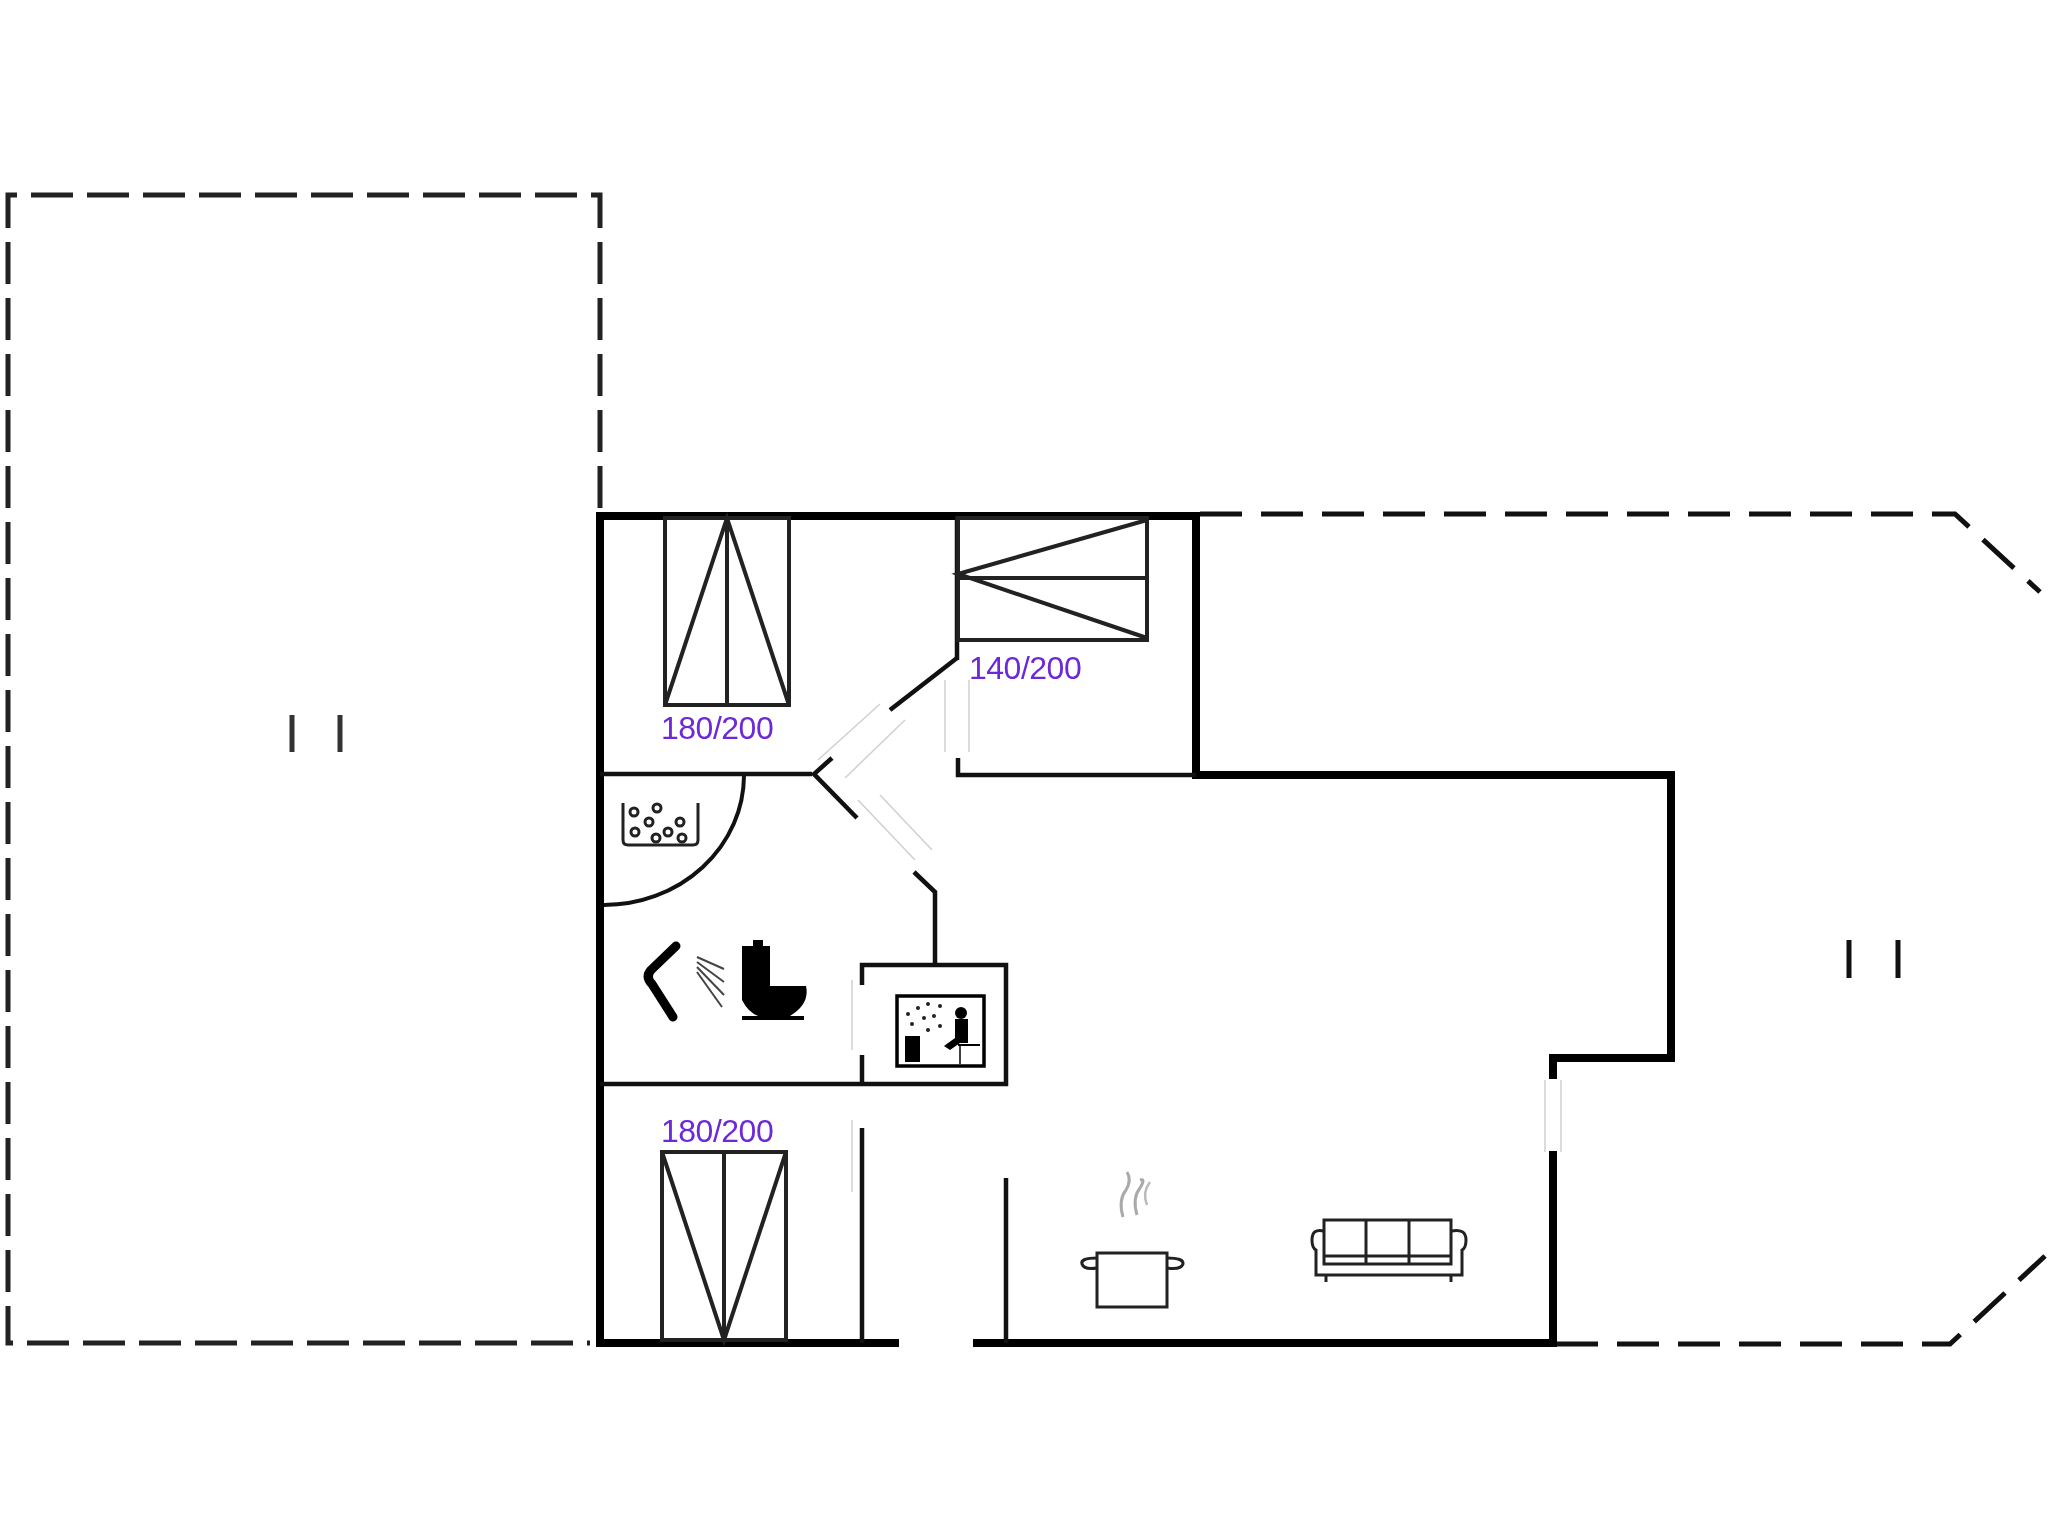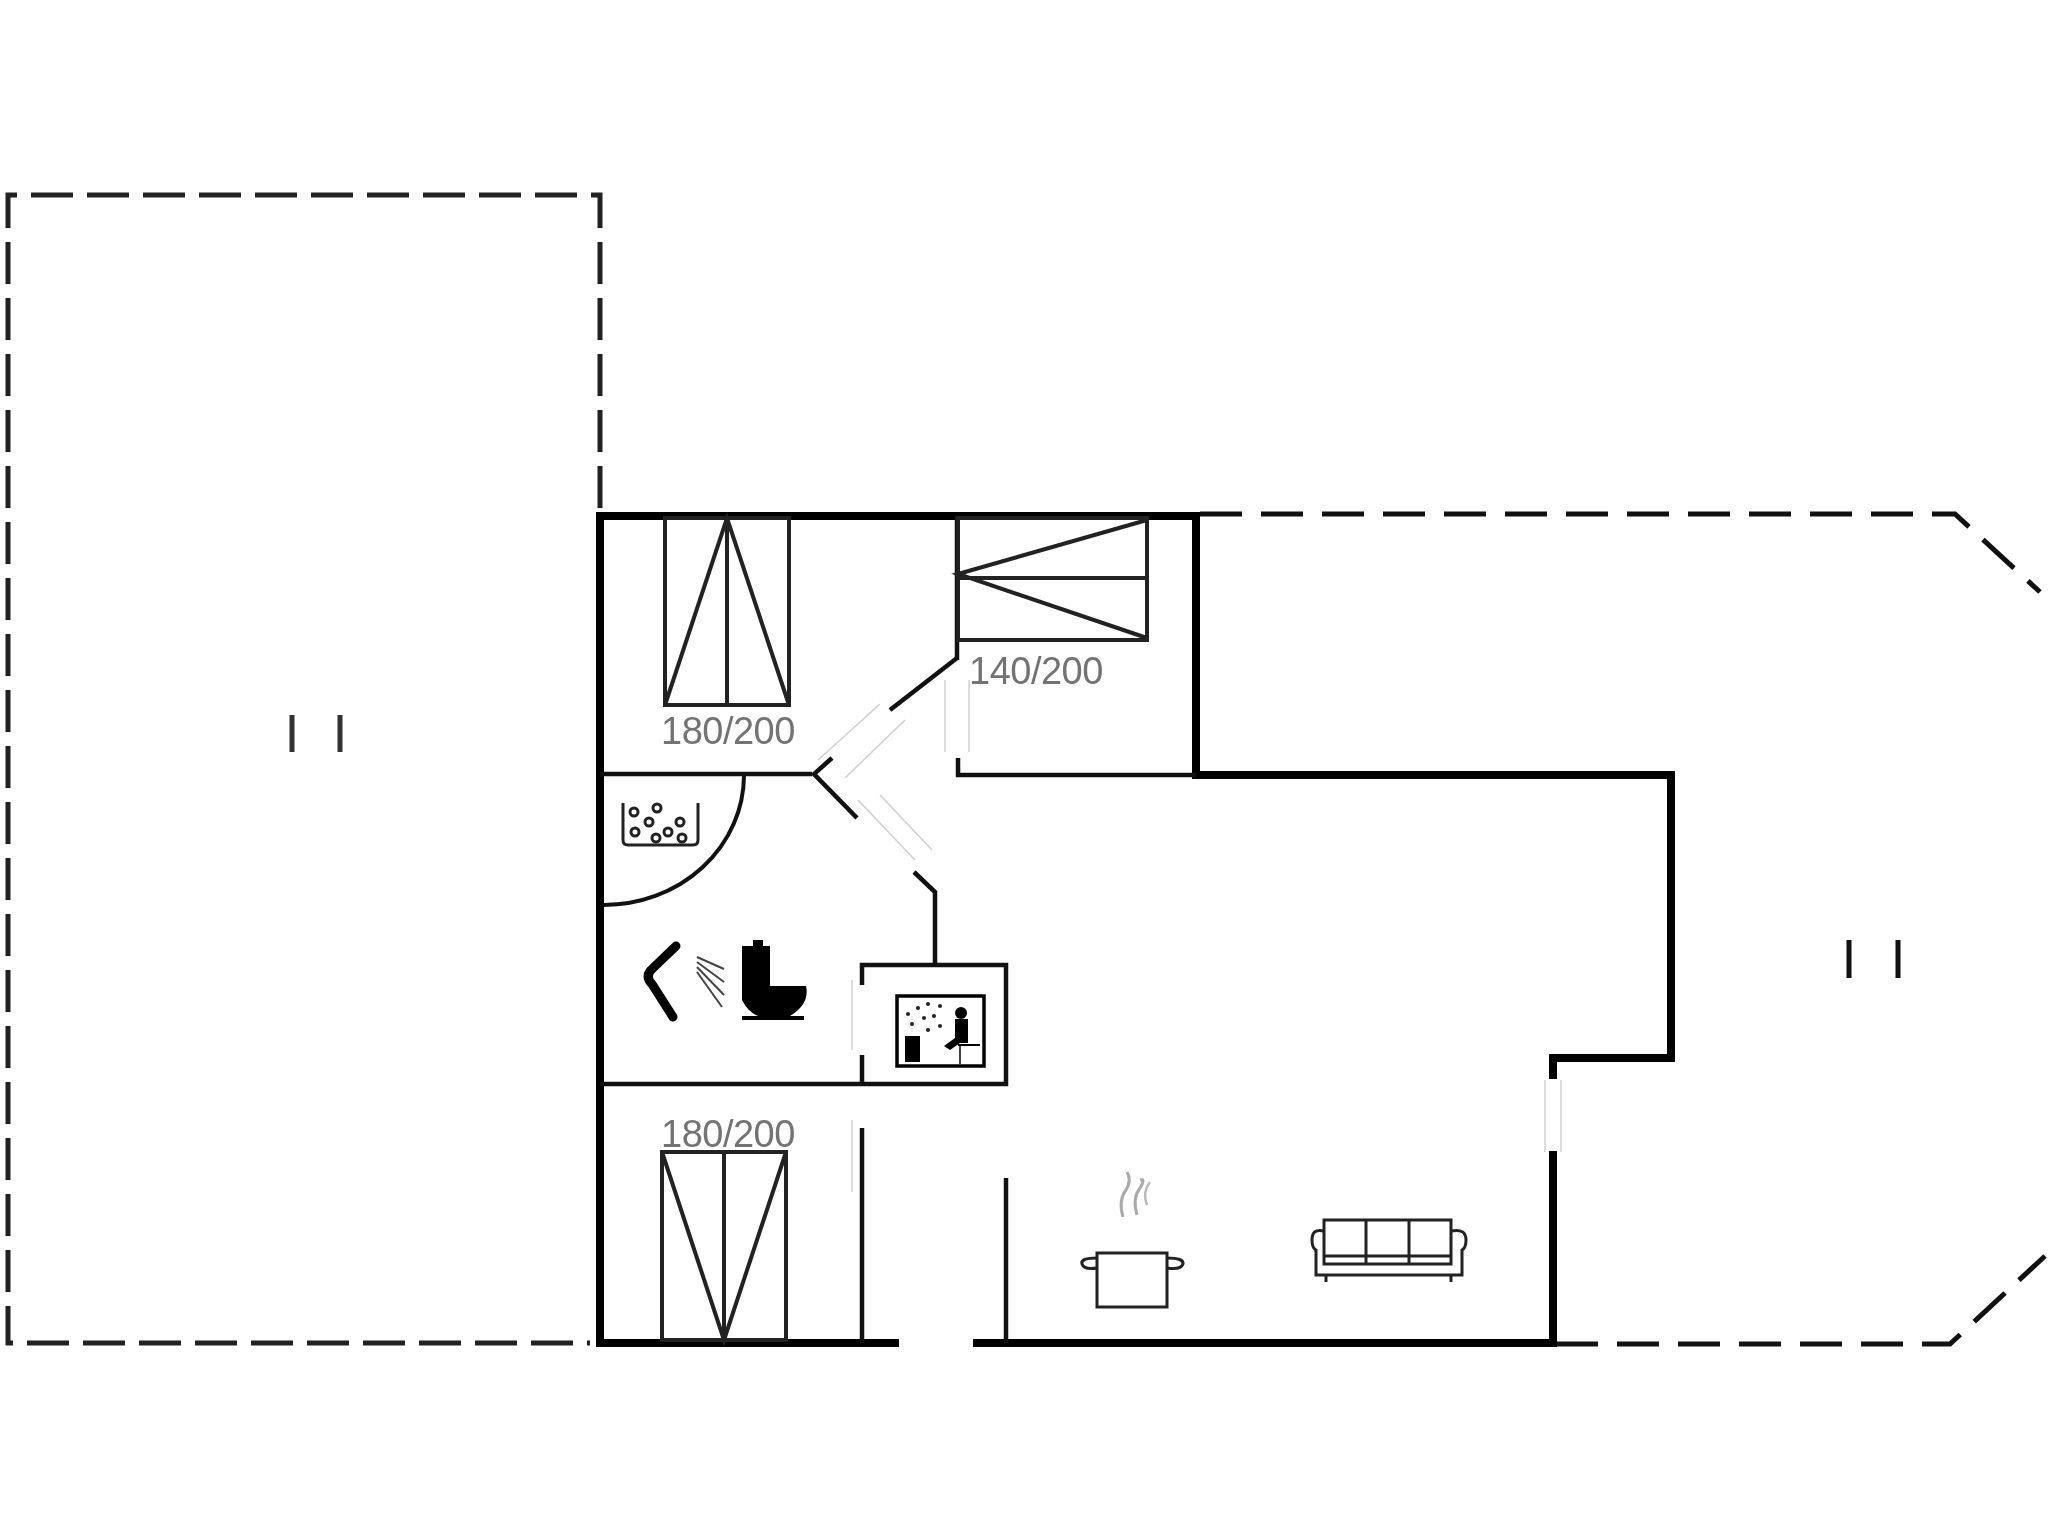--- a/index.html
+++ b/index.html
@@ -1,18 +1,18 @@
 <!DOCTYPE html>
 <html><head>
 <meta charset="utf-8">
 <style>
   html, body { margin: 0; padding: 0; background: #ffffff; }
   body { width: 2048px; height: 1536px; overflow: hidden; position: relative; font-family: "Liberation Sans", sans-serif; }
   #plan { position: absolute; left: 0; top: 0; width: 2048px; height: 1536px; }
-  .bed-label { position: absolute; font-family: "Liberation Sans", sans-serif; font-size: 38px; color: #737373; letter-spacing: -0.5px; white-space: nowrap; }
+  .bed-label { position: absolute; font-family: "Liberation Sans", sans-serif; font-size: 32px; color: #6d28d9; letter-spacing: -0.5px; white-space: nowrap; }
 </style>
 </head>
 <body>
 
 <svg id="plan" viewBox="0 0 2048 1536" xmlns="http://www.w3.org/2000/svg">
 
   <g fill="none" stroke="#222" stroke-width="5" stroke-dasharray="42 14">
     <polyline points="600,508 600,195 8,195 8,1343 590,1343"></polyline>
   </g>
   <g stroke="#333" stroke-width="5">

